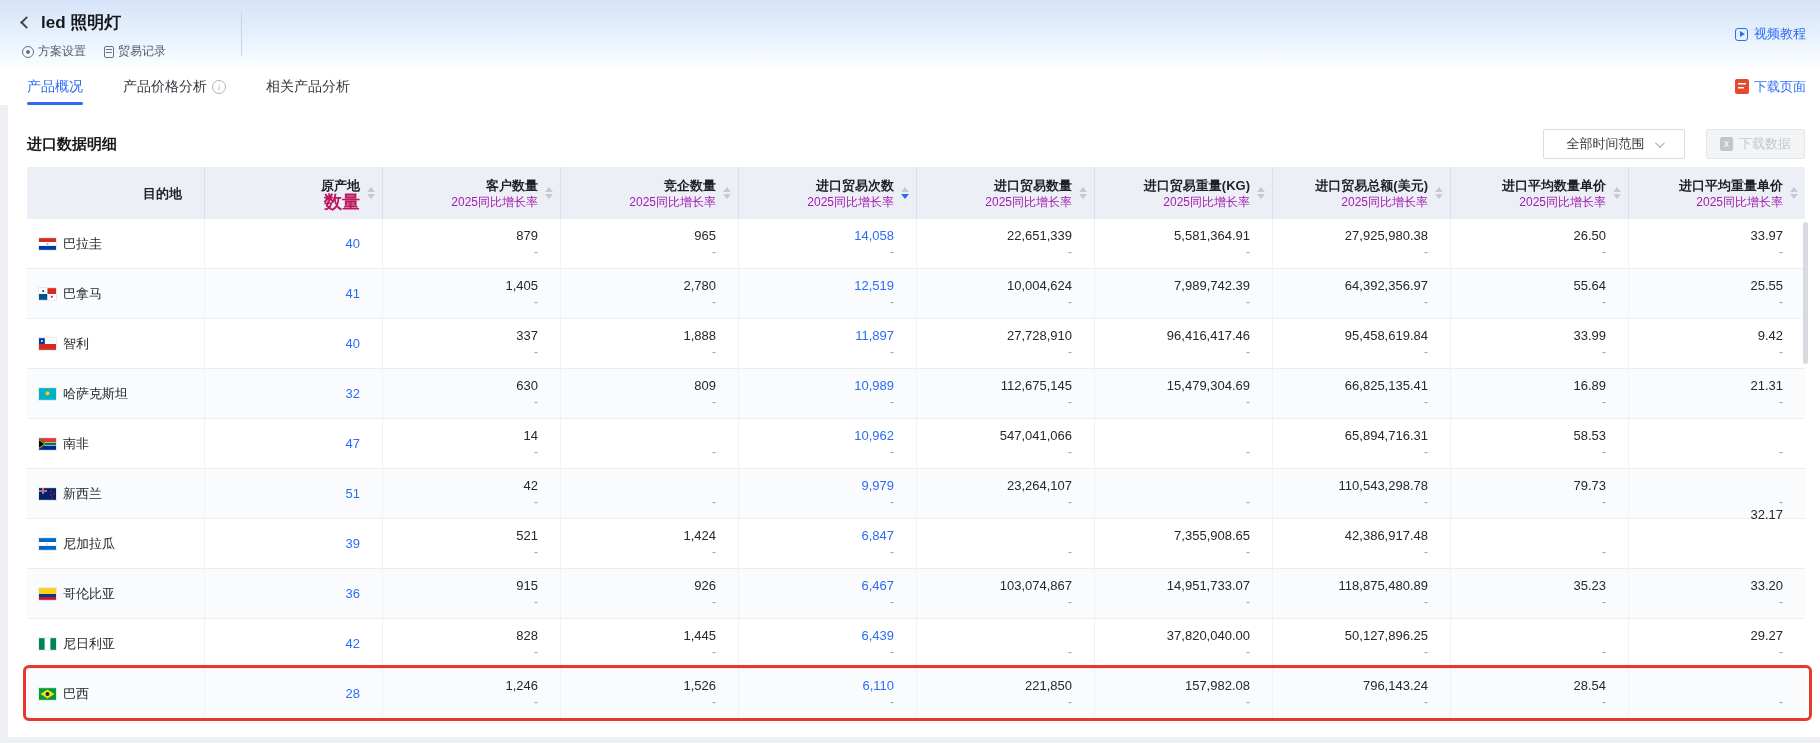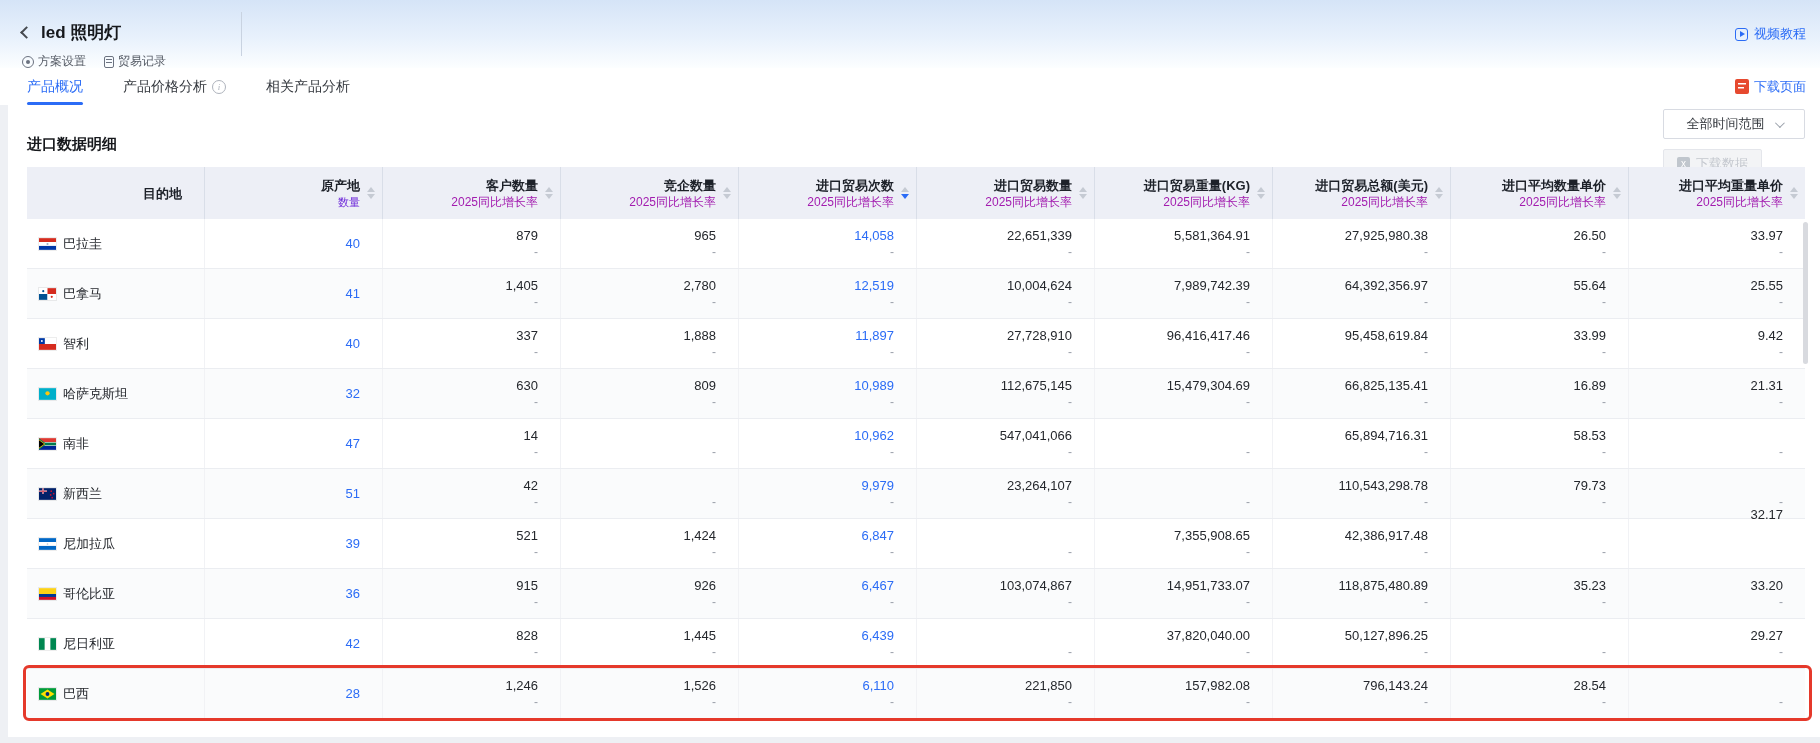--- a/index.html
+++ b/index.html
@@ -1,21 +1,21 @@
 <!DOCTYPE html>
 <html><head>
 <meta charset="utf-8">
 <style>
   * { margin:0; padding:0; box-sizing:border-box; }
   body { font-family:"Liberation Sans","DejaVu Sans",sans-serif; background:#e9ebef; }
   .page { width:1820px; height:743px; background:#eef0f4; overflow:hidden; position:relative; }
 
   
   .top { height:68px; background:linear-gradient(180deg,#d5e4f7 0%,#e8f1fc 55%,#fcfeff 100%); display:flex; position:relative; }
-  .top-left { width:241px; padding:20px 0 0 22px; flex:none; }
+  .top-left { width:241px; padding:10px 0 0 22px; flex:none; }
   .title-row { display:flex; align-items:center; height:24px; }
   .back-ic { width:9px; height:9px; border-left:2px solid #45494f; border-bottom:2px solid #45494f; transform:rotate(45deg); margin-right:10px; cursor:pointer; }
   .page-title { font-size:17px; color:#16181c; font-weight:bold; }
   .quick-links { display:flex; gap:18px; margin-top:9px; align-items:center; color:#565c66; font-size:12px; }
   .qlink { display:flex; align-items:center; gap:4px; cursor:pointer; }
   .ic { display:inline-block; position:relative; }
   .ic.target-icon { width:12px; height:12px; border:1px solid #6b7280; border-radius:50%; }
   .ic.target-icon::after { content:''; position:absolute; left:3px; top:3px; width:4px; height:4px; background:#6b7280; border-radius:50%; }
   .ic.doc-icon { width:10px; height:12px; border:1px solid #6b7280; border-radius:2px; }
   .ic.doc-icon::after { content:''; position:absolute; left:1px; top:2px; width:6px; height:5px;
@@ -46,38 +46,38 @@
   .download-page { position:absolute; right:14px; display:flex; align-items:center; gap:5px; color:#2b6cf6; font-size:13px; cursor:pointer; }
   .pdf-ic { width:14px; height:15px; background:#e6492f; border-radius:2px; position:relative; }
   .pdf-ic::after { content:''; position:absolute; inset:0;
       background:linear-gradient(#fff,#fff) 3px 4px/8px 1.5px no-repeat, linear-gradient(#fff,#fff) 3px 8px/6px 1.5px no-repeat; }
 
   
   .content { height:638px; padding-left:8px; }
   .card { background:#fff; height:632px; padding:0 15px 0 19px; position:relative; }
   .card-head { display:flex; justify-content:space-between; align-items:center; padding-top:16px; height:62px; }
   .section-title { font-size:15px; color:#16181c; font-weight:bold; }
-  .controls { display:flex; gap:10px; align-items:flex-start;flex-direction:column; }
+  .controls { display:flex; gap:21px; align-items:flex-start; }
   .select { width:142px; height:30px; border:1px solid #d8dbe2; border-radius:2px; background:#fff; display:flex; align-items:center; justify-content:center; gap:10px; font-size:13px; color:#33373d; cursor:pointer; }
   .caret-down { width:7px; height:7px; border-right:1.5px solid #9aa0aa; border-bottom:1.5px solid #9aa0aa; transform:rotate(45deg) translateY(-2px); }
   .dl-btn { height:30px; padding:0 13px; background:#f3f4f6; border:1px solid #e4e6eb; border-radius:2px; display:flex; align-items:center; gap:6px; font-size:13px; color:#c3c7ce; cursor:not-allowed; }
   .xls-ic { width:13px; height:14px; background:#c0c6cd; border-radius:2px; position:relative; }
   .xls-ic::after { content:'x'; position:absolute; inset:0; color:#fff; font-size:10px; line-height:13px; text-align:center; }
 
   
   .table { position:relative; }
   .thead { display:flex; background:#edeff6; height:52px; }
   .th { position:relative; display:flex; align-items:center; justify-content:flex-end; padding:0 22px 0 8px; border-right:1px solid #d9dee8; flex:none; }
   .th:last-child { border-right:none; }
   .th.left { justify-content:flex-end; padding-left:12px;font-family:Liberation Serif, serif; }
   .th-lines { text-align:right; }
   .th.left .th-lines { text-align:left; }
   .th-l1 { font-size:13px; font-weight:bold; color:#1d2129; line-height:17px; white-space:nowrap; }
   .th-l2 { font-size:12px; color:#a21caf; line-height:16px; white-space:nowrap; }
-  .th-l2.strong { font-size:11px; font-weight:normal; color:#6d28d9; }
+  .th-l2.strong { font-size:18px; font-weight:bold; color:#be185d; }
   .sorter { position:absolute; right:7px; top:50%; transform:translateY(-50%); display:flex; flex-direction:column; gap:2px; cursor:pointer; }
   .car { width:0; height:0; border-left:4px solid transparent; border-right:4px solid transparent; }
   .car.up { border-bottom:5px solid #c5cad3; }
   .car.dn { border-top:5px solid #c5cad3; }
   .car.dn.on { border-top-color:#2b6cf6; }
 
   .tr { display:flex; height:50px; border-bottom:1px solid #ebedf1; position:relative; background:#fff; }
   .tr.alt { background:#fafbfc; }
   .td { border-right:1px solid #f1f2f5; padding:0 22px 0 8px; display:flex; flex:none; }
   .td:last-child { border-right:none; }

